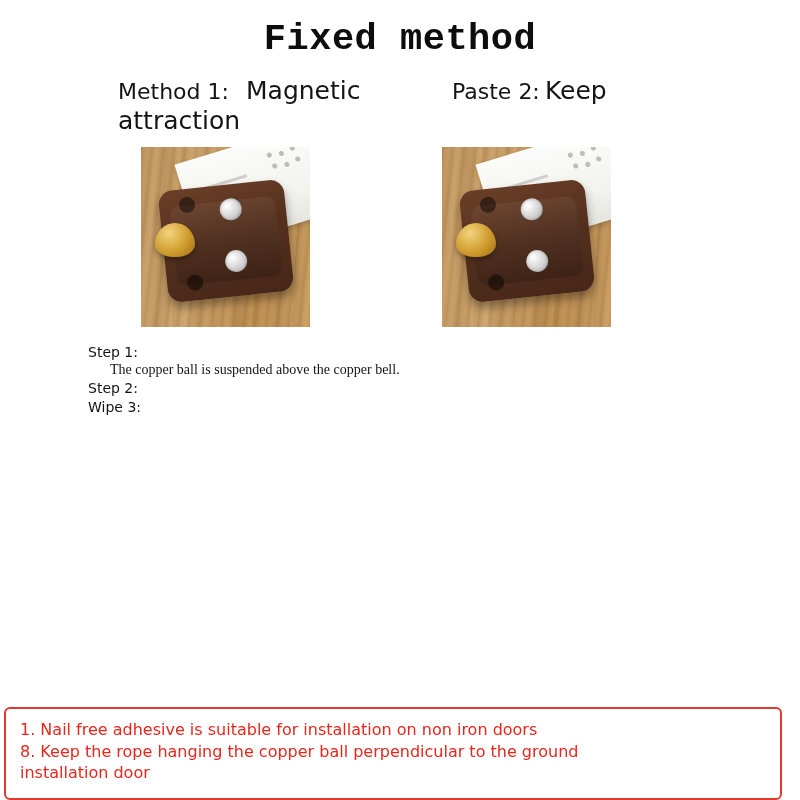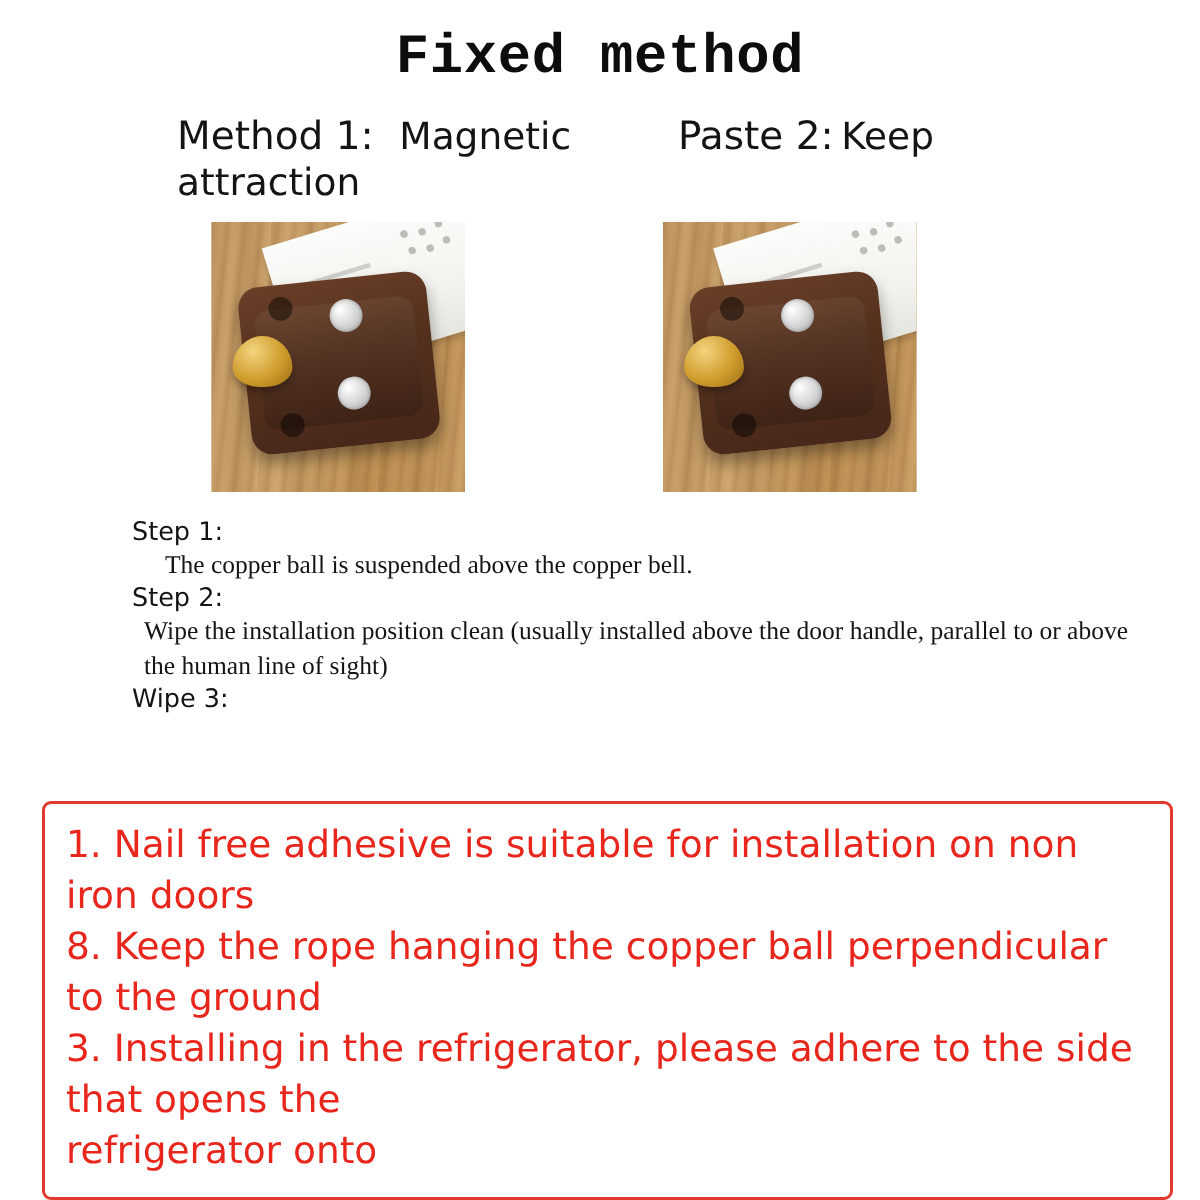--- a/index.html
+++ b/index.html
@@ -37,21 +37,21 @@
     box-sizing: border-box;
   }
   .method-col {
     width: 320px;
   }
   .method-col.second {
     margin-left: 0px;
     padding-left: 14px;
   }
   .method-head {
-    font-size: 26px;
+    font-size: 22px;
     color: #141414;
     line-height: 1.18;
   }
   .method-sub {
     font-size: 25px;
     color: #141414;
     line-height: 1.18;
     padding-left: 12px;
   }
   .method-sub.flush {
@@ -178,37 +178,37 @@
     top: 76px;
     width: 40px;
     height: 34px;
     background: radial-gradient(circle at 35% 30%, #f3d47e, #cf9c2d 55%, #9d6e14 100%);
     border-radius: 50% 50% 46% 46% / 62% 62% 38% 38%;
     box-shadow: 0 3px 5px rgba(0,0,0,0.3);
   }
   .steps {
     margin-top: 16px;
     padding: 0 38px 0 88px;
-    font-size: 17px;
+    font-size: 14px;
     line-height: 1.30;
     color: #141414;
   }
   .steps .lbl { display: block; }
   .steps .txt { display: block; padding-left: 22px; font-family: Liberation Serif, serif; }
   .steps .txt.tight { padding-left: 8px; }
   .notes {
     position: absolute;
-    left: 28px;
+    left: 4px;
     right: 18px;
     bottom: 18px;
     border: 2px solid #e03a2f;
     border-radius: 6px;
     padding: 10px 14px 14px 14px;
     color: #e8261c;
-    font-size: 25px;
+    font-size: 16px;
     line-height: 1.36;
     box-sizing: border-box;
   }
   .notes .n { display: block; }
 </style>
 </head>
 <body>
 
 <div class="page">
 
@@ -274,24 +274,22 @@
         <span class="magnet m2"></span>
       </div>
       <div class="bell"></div>
     </div>
   </div>
 
   <div class="steps">
     <span class="lbl">Step 1:</span>
     <span class="txt">The copper ball is suspended above the copper bell.</span>
     <span class="lbl">Step 2:</span>
-    <span class="txt tight">Wipe the installation position clean (usually installed above the door handle, parallel to or above the human line of sight)</span>
     <span class="lbl">Wipe 3:</span>
   </div>
 
   <div class="notes">
     <span class="n">1. Nail free adhesive is suitable for installation on non iron doors</span>
     <span class="n">8. Keep the rope hanging the copper ball perpendicular to the ground</span>
-    <span class="n">3. Installing in the refrigerator, please adhere to the side that opens the</span>
-    <span class="n cont">refrigerator onto</span>
+    <span class="n cont">installation door</span>
   </div>
 
 </div>
 
 </body></html>

